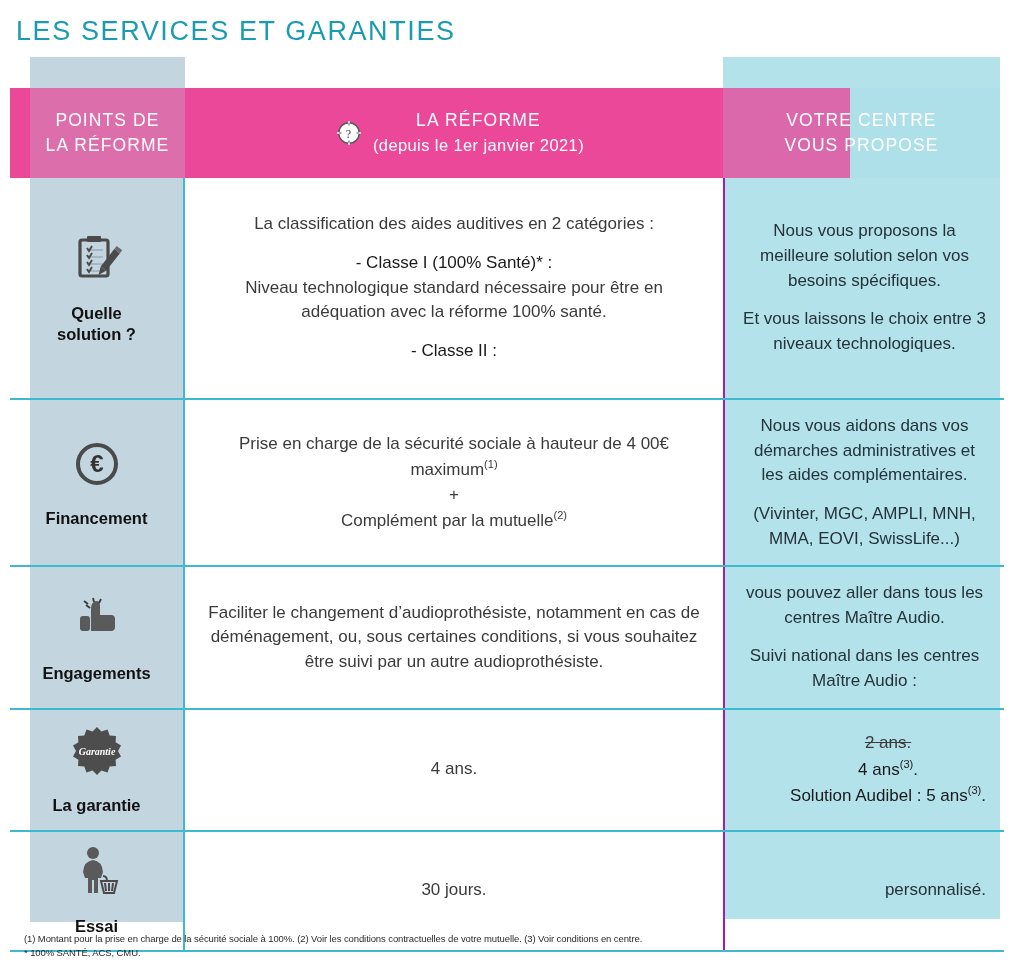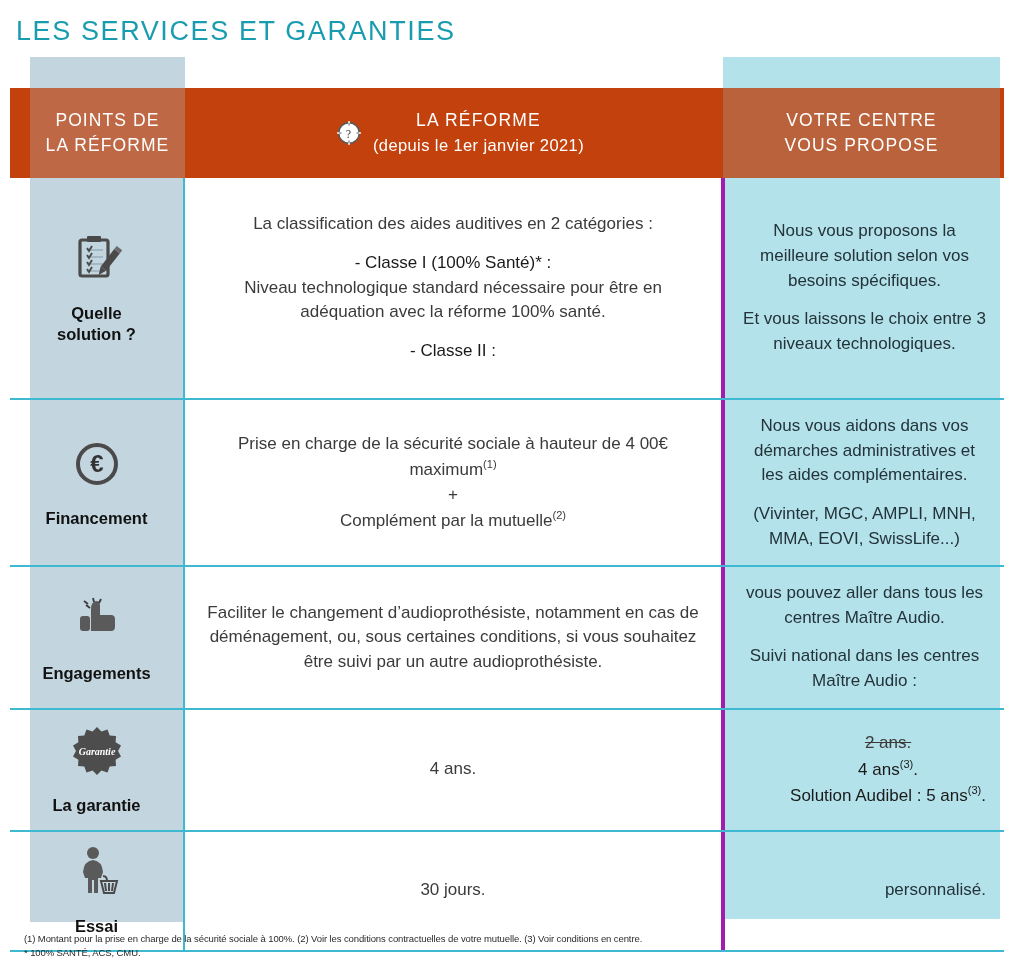--- a/index.html
+++ b/index.html
@@ -48,23 +48,23 @@
     width: 277px;
     height: 862px;
     background: #b3e2ea;
   }
 
   
   .header-bar {
     position: absolute;
     left: 10px;
     top: 88px;
-    width: 994px;
+    width: 840px;
     height: 90px;
-    background: #c2410c;
+    background: #ec4899;
   }
   .header-bar .hdr-left-tint {
     position: absolute;
     left: 20px;
     top: 0;
     width: 155px;
     height: 90px;
     background: rgba(180, 210, 222, 0.28);
   }
   .header-bar .hdr-right-tint {
@@ -154,21 +154,21 @@
 
   .cell-mid {
     width: 540px;
     flex: none;
     display: flex;
     align-items: center;
     justify-content: center;
     text-align: center;
     padding: 14px 22px;
     box-sizing: border-box;
-    border-right: 4px solid #a21caf;
+    border-right: 2px solid #a21caf;
     background: #ffffff;
   }
   .cell-right {
     flex: 1;
     display: flex;
     align-items: center;
     justify-content: flex-end;
     text-align: center;
     padding: 14px 18px;
     box-sizing: border-box;

